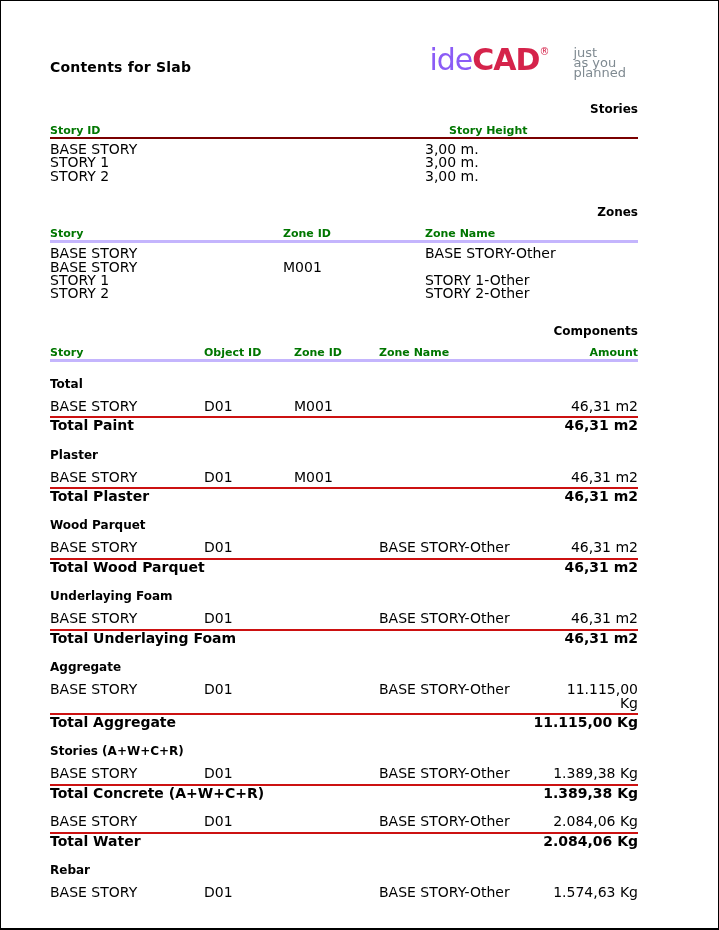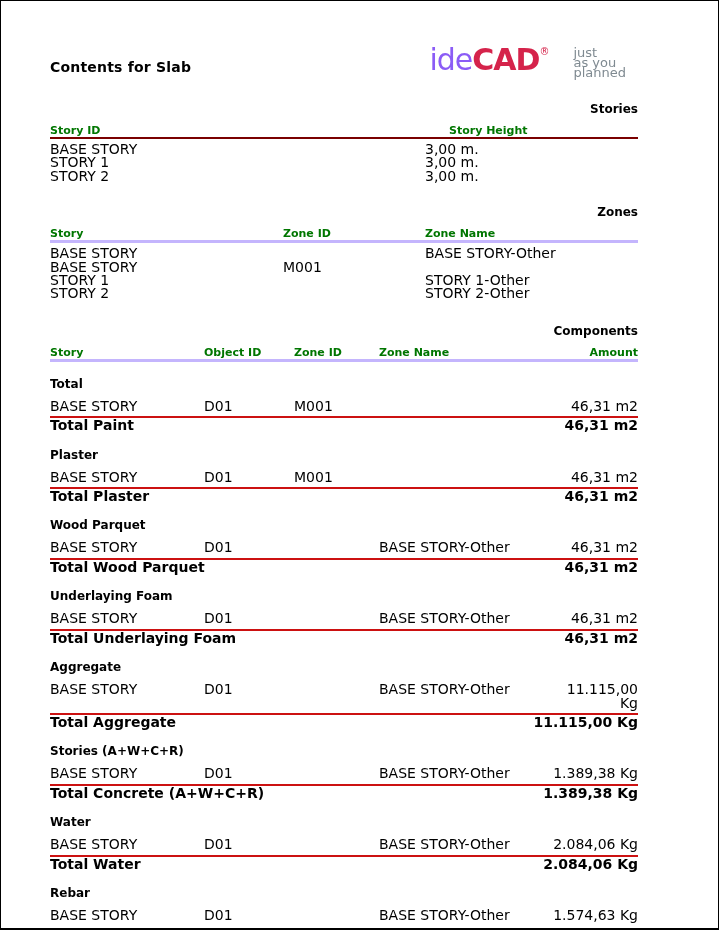--- a/index.html
+++ b/index.html
@@ -232,21 +232,20 @@
           <span class="c-amt">1.389,38 Kg</span>
         </div>
         <div class="total-rule"></div>
         <div class="trow total">
           <span class="t-label">Total Concrete (A+W+C+R)</span>
           <span class="t-amt">1.389,38 Kg</span>
         </div>
       </div>
 
       <div class="comp-block">
-        <div class="comp-name">Water</div>
         <div class="trow data">
           <span class="c-story">BASE STORY</span>
           <span class="c-obj">D01</span>
           <span class="c-zid"></span>
           <span class="c-zname">BASE STORY-Other</span>
           <span class="c-amt">2.084,06 Kg</span>
         </div>
         <div class="total-rule"></div>
         <div class="trow total">
           <span class="t-label">Total Water</span>

